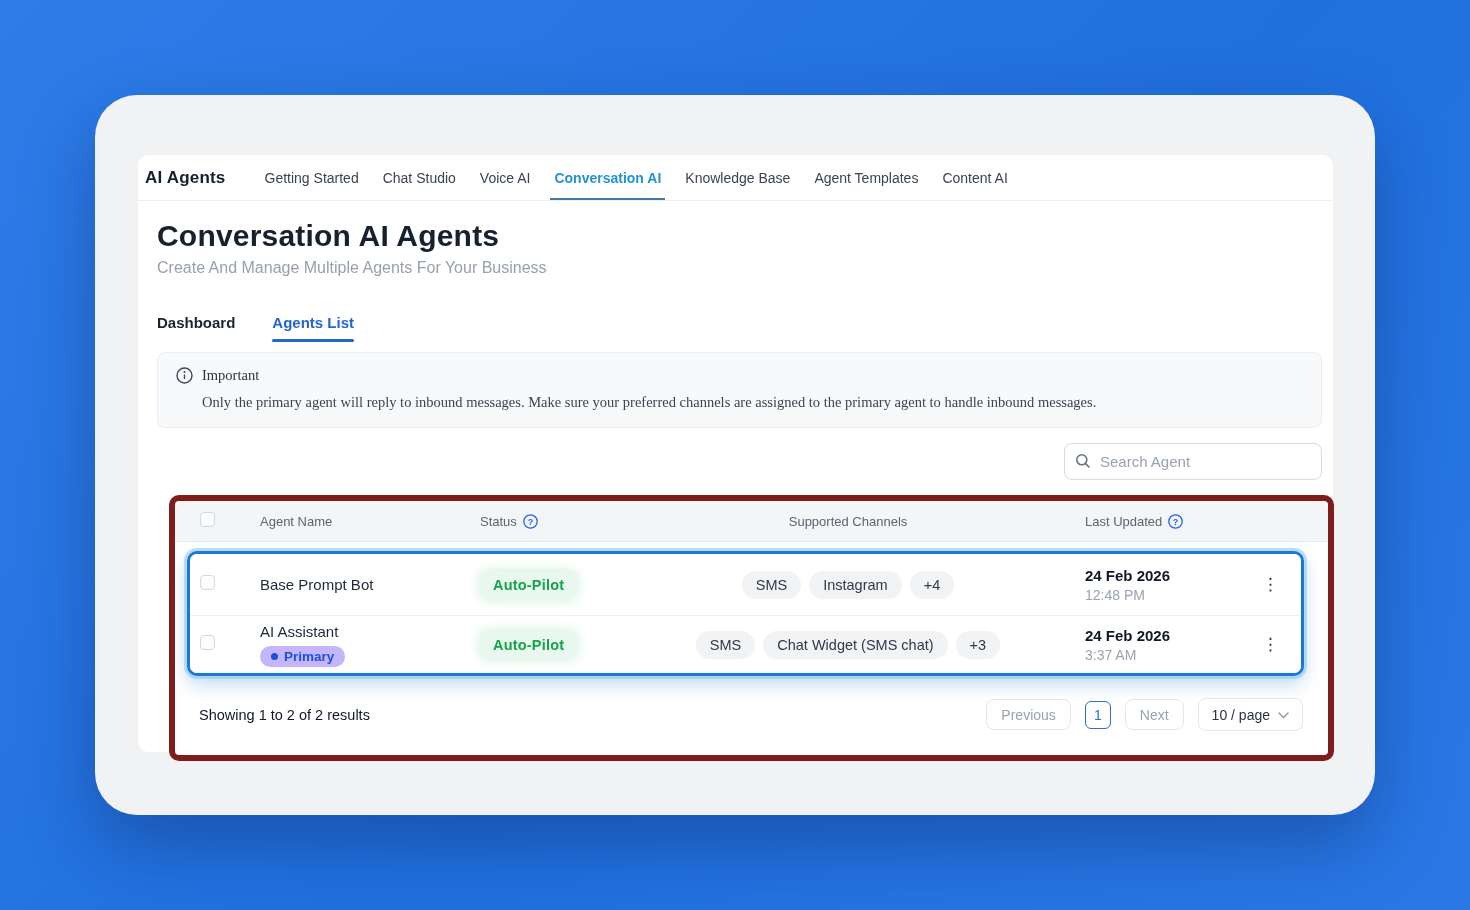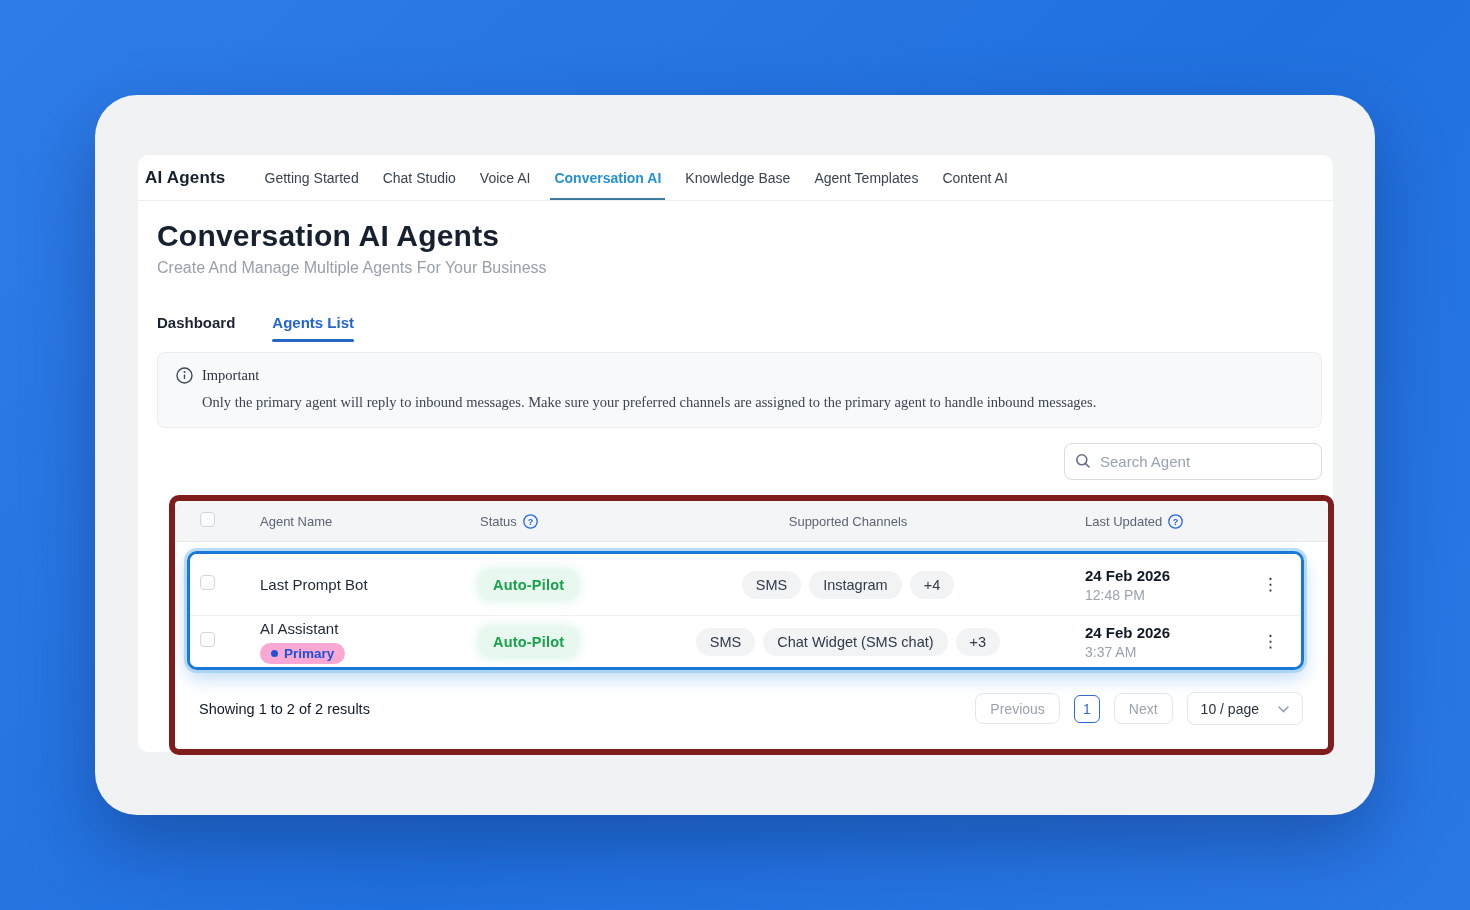--- a/index.html
+++ b/index.html
@@ -75,25 +75,25 @@
   .col-updated { flex:1; padding-left:22px; }
   .col-kebab { width:60px; display:flex; justify-content:center; }
   .th-flex { display:flex; align-items:center; gap:6px; }
   .checkbox { width:15px; height:15px; border:1.5px solid #d2d7de; border-radius:4px;
             background:#fdfdfe; display:inline-block; cursor:pointer; }
   
   .rows-box { margin:9px 24px 0 12px; border:3px solid #1a79d6; border-radius:10px;
             background:#fff; overflow:hidden;
             box-shadow:0 0 0 3px rgba(150,205,245,.65), 0 8px 18px rgba(26,121,214,.28); }
   .row { display:flex; align-items:center; height:61px; background:#fff; }
-  .row + .row { border-top:1px solid #eef0f3; height:52px; }
+  .row + .row { border-top:1px solid #eef0f3; height:58px; }
   .row .col-check { width:53px; padding-left:10px; }
   .agent-name { font-size:15px; color:#1d2838; font-weight:500; }
   .primary-badge { display:inline-flex; align-items:center; gap:6px; margin-top:6px;
-            background:#f9a8d4; border-radius:12px; padding:3px 11px;
+            background:#c4b5fd; border-radius:12px; padding:3px 11px;
             font-size:13.5px; font-weight:600; color:#1d52d8;text-align:center; }
   .primary-dot { width:7px; height:7px; border-radius:50%; background:#1d52d8; }
   .status-badge { display:inline-block; background:#e9f8ef; color:#17a24b;
             font-size:14.5px; font-weight:600; padding:6px 13px; border-radius:8px;
             box-shadow:0 0 12px rgba(70,200,130,.30); letter-spacing:.2px; }
   .chips { display:flex; gap:8px; }
   .chip { background:#f2f3f5; border-radius:15px; padding:6px 14px; font-size:14.5px;
             color:#2f3a4a; white-space:nowrap; }
   .updated-date { font-size:15px; font-weight:700; color:#101828; }
   .updated-time { font-size:14px; color:#9aa3af; margin-top:3px; }
@@ -105,21 +105,21 @@
   .results-summary { font-size:14.5px; color:#101828; }
   .pager { display:flex; align-items:center; gap:14px; }
   .pg-btn { height:31px; padding:0 14px; background:#fff; border:1px solid #e3e6ea;
             border-radius:8px; font-size:14px; color:#9aa3af; cursor:pointer;
             font-family:inherit; display:flex; align-items:center; }
   .pg-num { width:26px; height:28px; border:1px solid #2e6bd3; border-radius:6px;
             background:#fff; color:#2e6bd3; font-size:14px; display:flex;
             align-items:center; justify-content:center; cursor:pointer; }
   .pg-size { height:33px; padding:0 13px; background:#fff; border:1px solid #e3e6ea;
             border-radius:8px; font-size:14px; color:#2b3440; cursor:pointer;
-            display:flex; align-items:center; gap:19px; }
+            display:flex; align-items:center; gap:8px; }
   .chev { color:#98a2b3; font-size:11px; margin-top:1px; }
 </style>
 </head>
 <body>
 
 <div class="card">
   <div class="panel">
 
     <div class="nav">
       <span class="brand">AI Agents</span>
@@ -198,21 +198,21 @@
         <div class="col-kebab"></div>
       </div>
 
       <div class="rows-box">
 
         <div class="row">
           <div class="col-check">
             <span class="checkbox"></span>
           </div>
           <div class="col-name">
-            <div class="agent-name">Last Prompt Bot</div>
+            <div class="agent-name">Base Prompt Bot</div>
           </div>
           <div class="col-status">
             <span class="status-badge">Auto-Pilot</span>
           </div>
           <div class="col-channels">
             <div class="chips">
               <span class="chip">SMS</span>
               <span class="chip">Instagram</span>
               <span class="chip">+4</span>
             </div>

